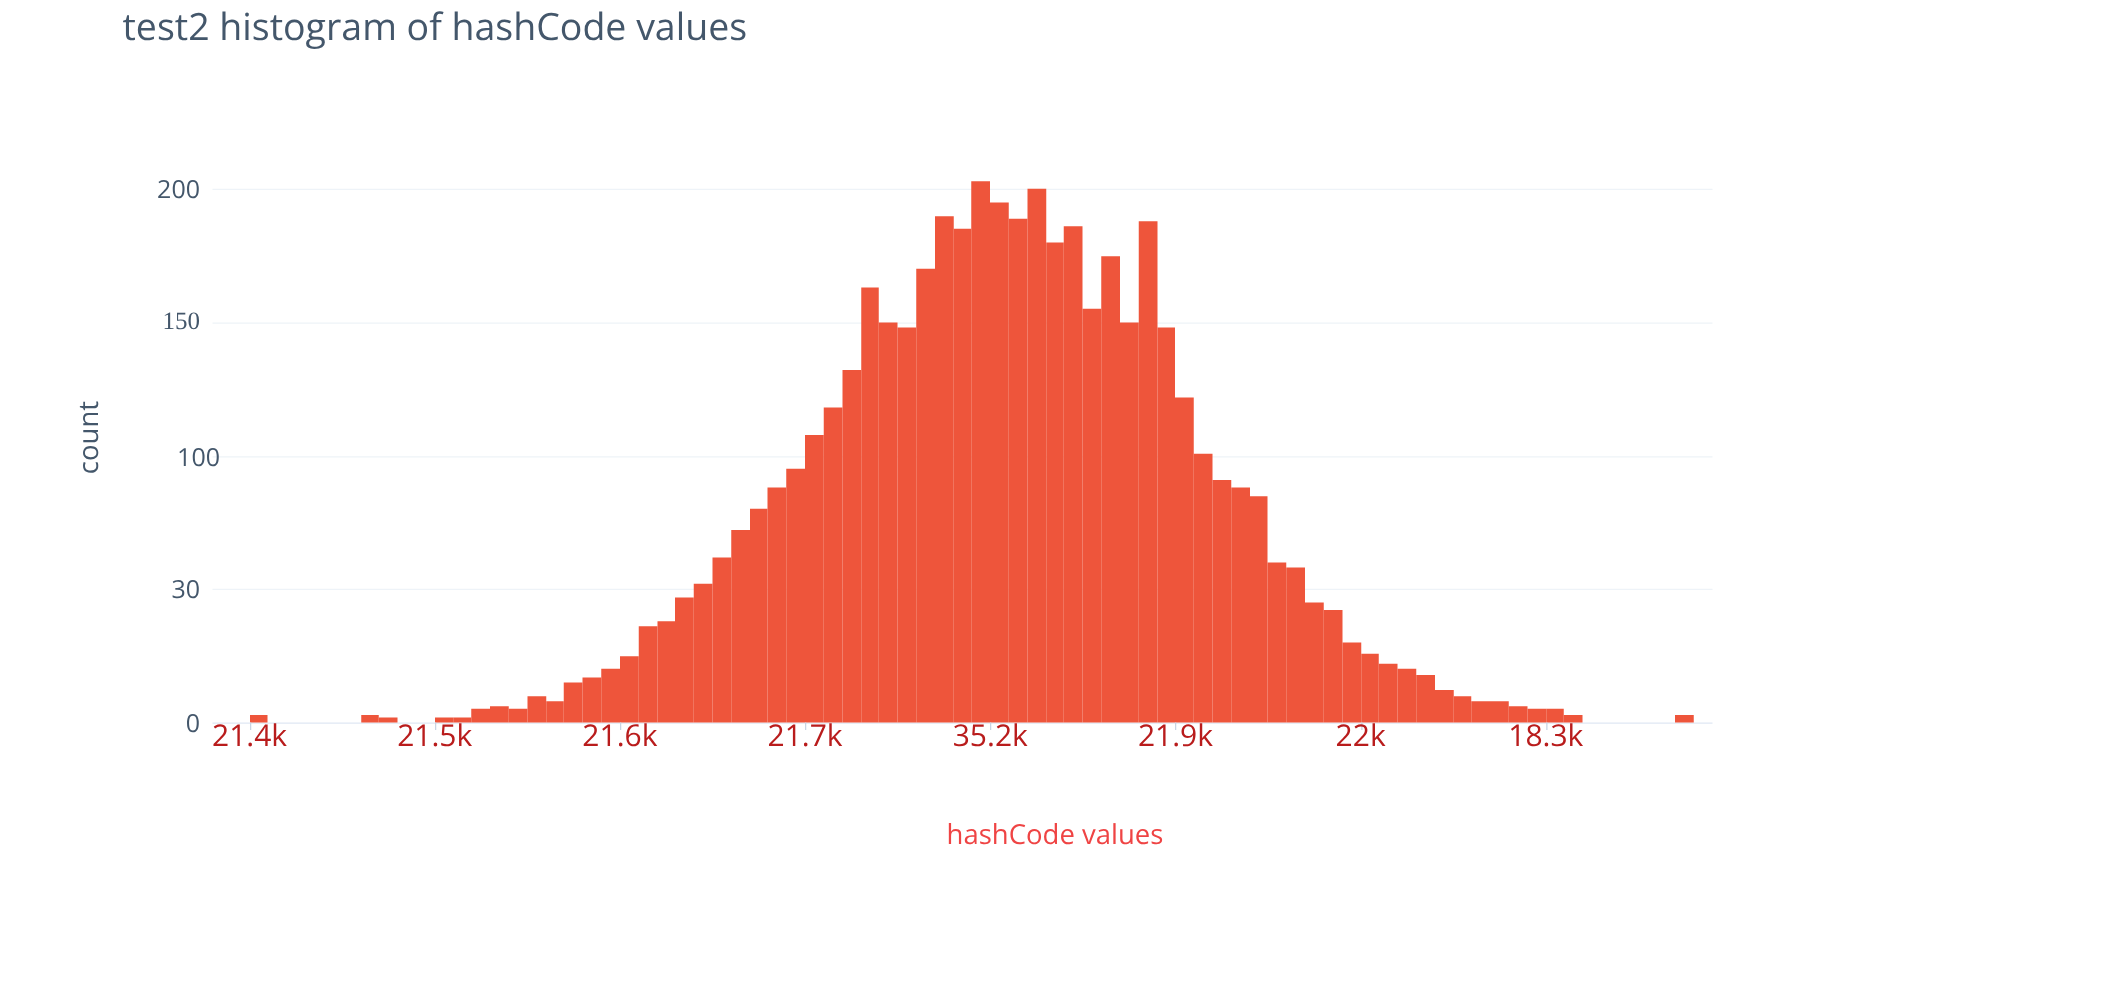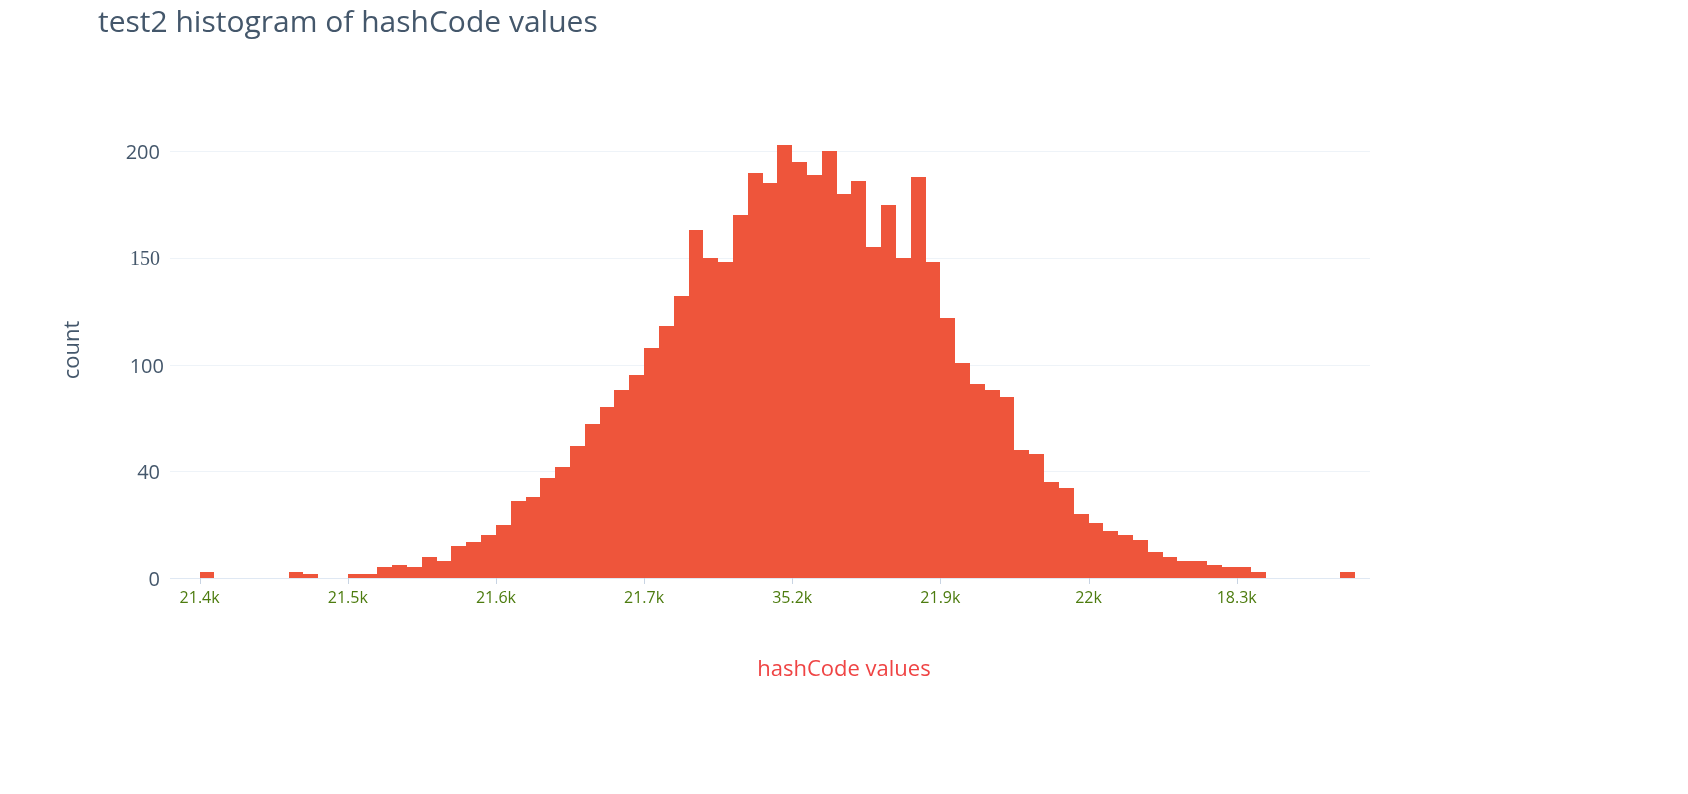--- a/index.html
+++ b/index.html
@@ -70,24 +70,24 @@
   }
   .x-tick {
     position: absolute;
     top: 578px;
     width: 1px;
     height: 6px;
     background: #c8d4e3;
   }
   .x-tick-label {
     position: absolute;
-    top: 586px;
+    top: 572px;
     transform: translateX(-50%);
-    font-size: 16px;
-    color: #4d7c0f;
+    font-size: 24px;
+    color: #b91c1c;
     white-space: nowrap;
   }
   .bars {
     position: absolute;
     left: 170px;
     top: 130px;
     width: 1200px;
     height: 448px;
   }
   .bar {
@@ -106,22 +106,22 @@
   <div class="xlabel">hashCode values</div>
 
   <div id="y-grid-container">
       <div class="grid-y" style="top: 471.333px;"></div>
       <div class="grid-y" style="top: 364.667px;"></div>
       <div class="grid-y" style="top: 258px;"></div>
       <div class="grid-y" style="top: 151.333px;"></div>
     </div>
   <div id="y-tick-container">
       <div class="y-tick-label" style="left: 100px; top: 578px;">0</div>
-      <div class="y-tick-label" style="left: 100px; top: 471.333px;">40</div>
-      <div class="y-tick-label" style="left: 104px; top: 364.667px;">100</div>
+      <div class="y-tick-label" style="left: 100px; top: 471.333px;">30</div>
+      <div class="y-tick-label" style="left: 116px; top: 364.667px;">100</div>
       <div class="y-tick-label" style="left: 100px; top: 258px; font-family: Liberation Serif, serif;">150</div>
       <div class="y-tick-label" style="left: 100px; top: 151.333px;">200</div>
     </div>
 
   <div class="baseline"></div>
 
   <div class="bars" id="bars">
       <div class="bar" style="left: 29.6296px; width: 14.8148px; height: 6.4px; background: rgb(238, 85, 59);"></div>
       <div class="bar" style="left: 118.519px; width: 14.8148px; height: 6.4px; background: rgb(238, 85, 59);"></div>
       <div class="bar" style="left: 133.333px; width: 14.8148px; height: 4.26667px; background: rgb(238, 85, 59);"></div>

